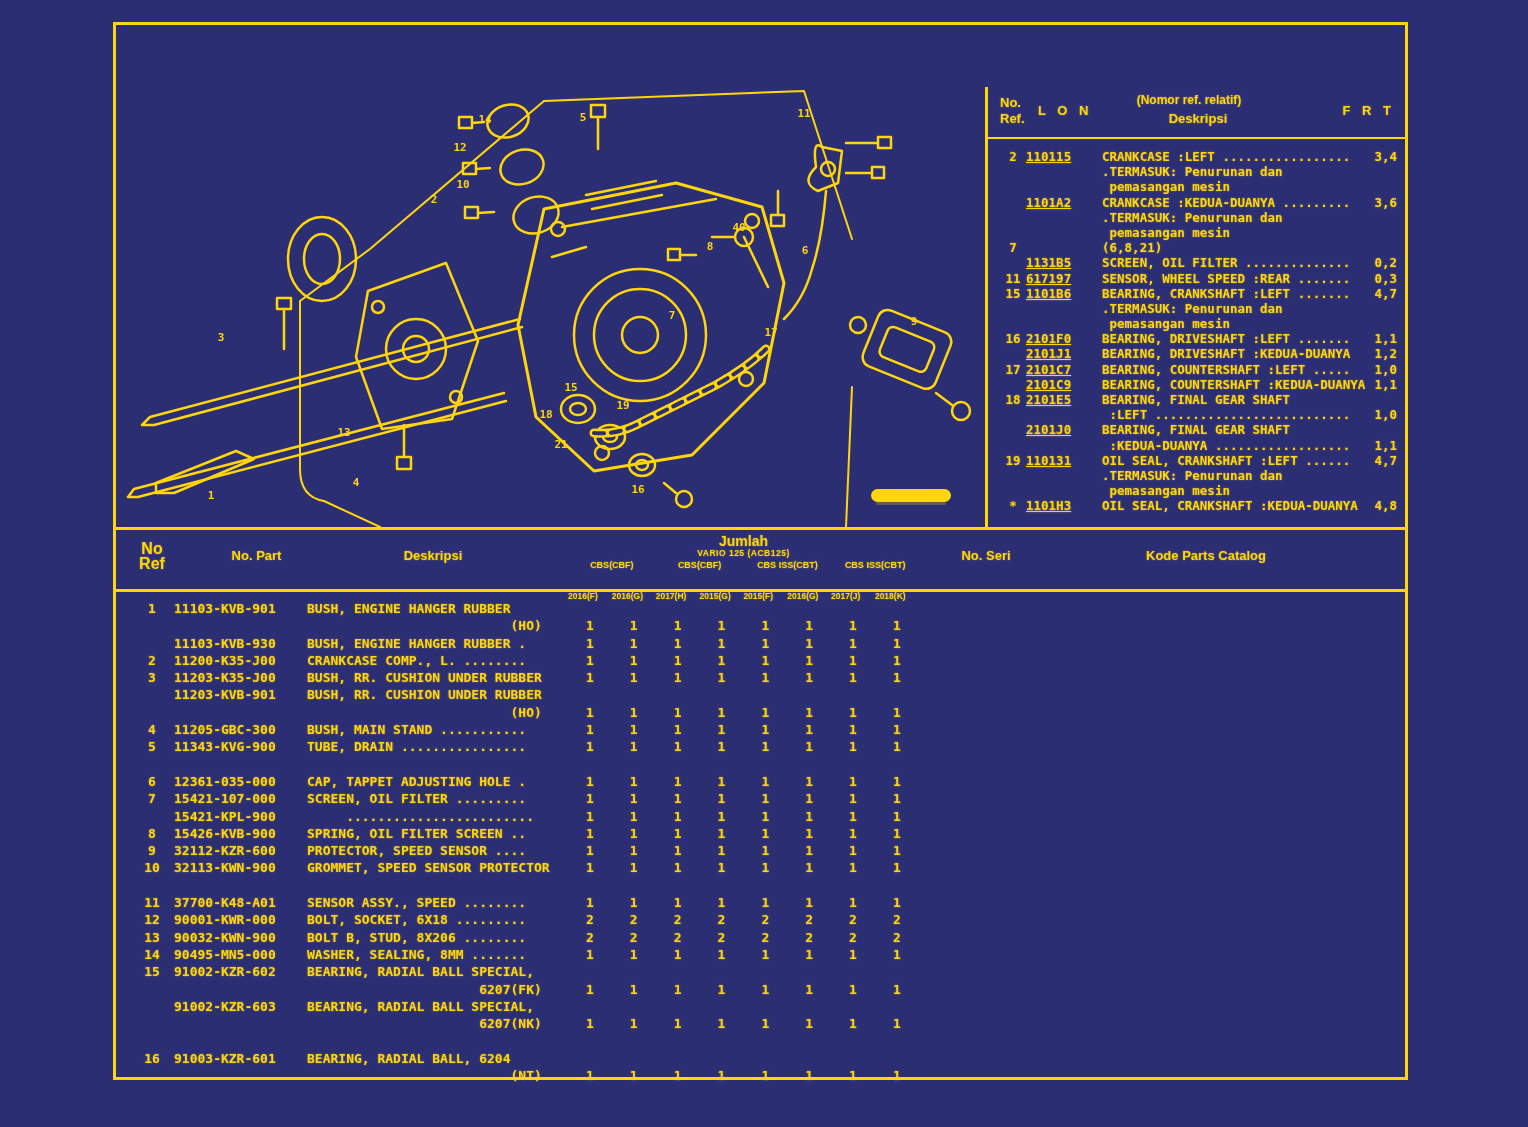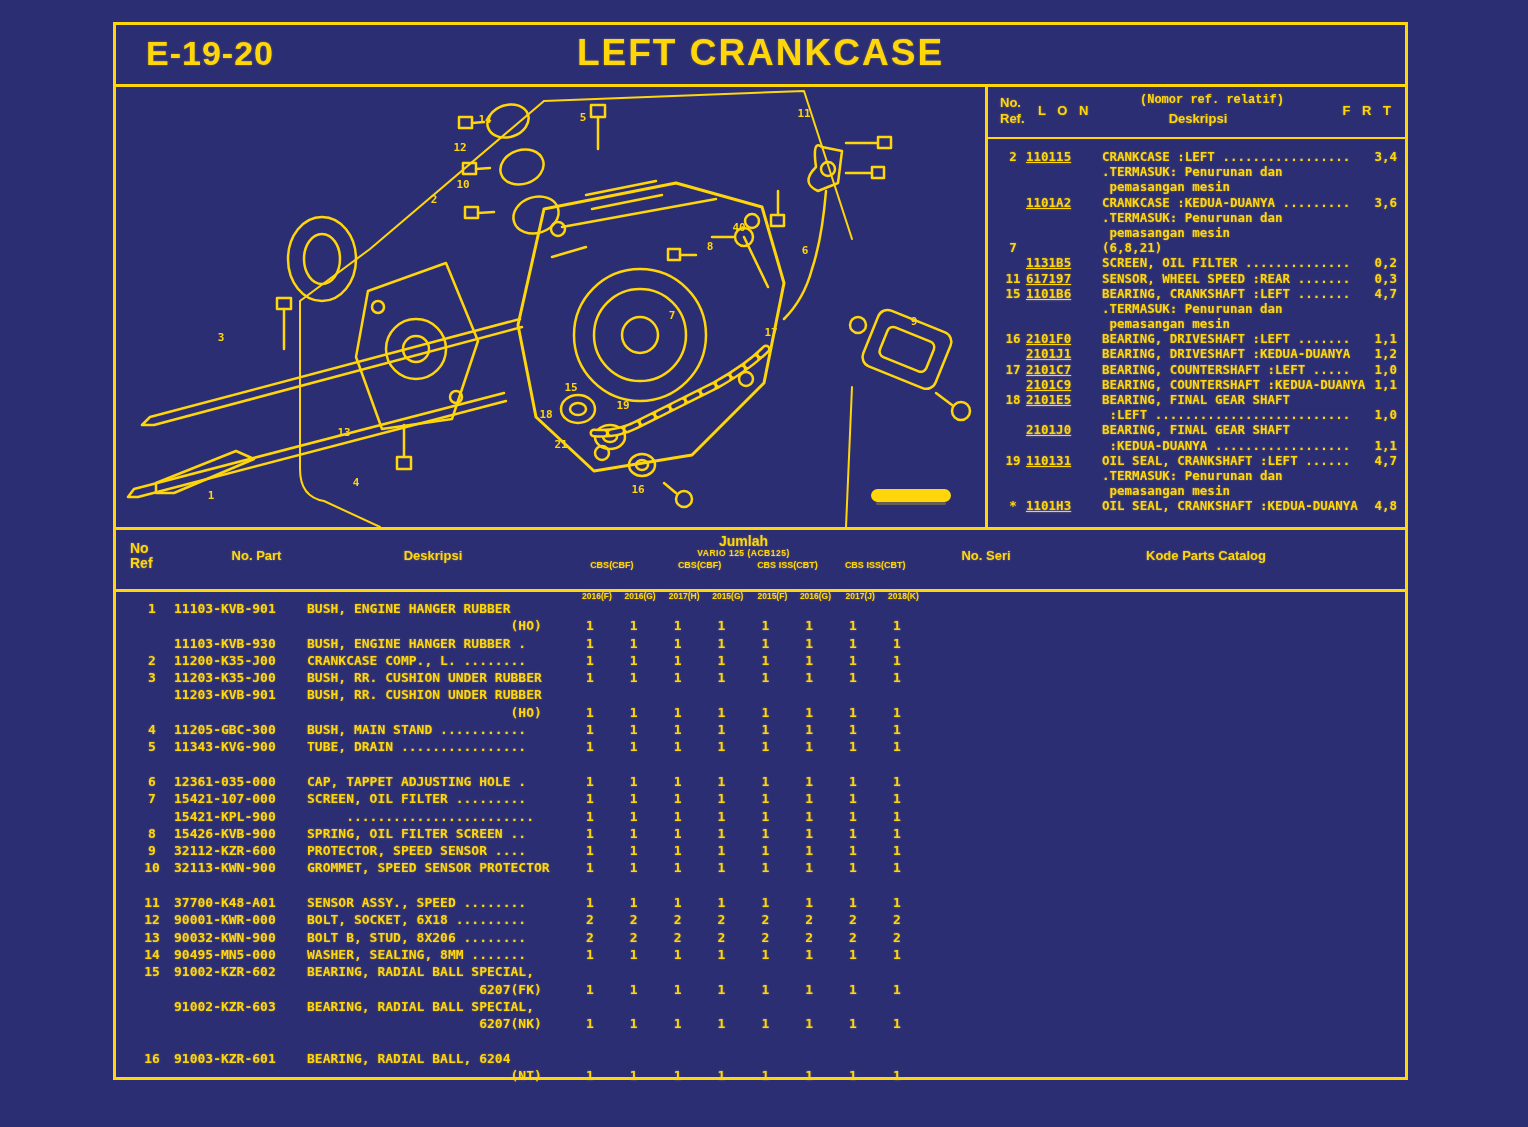--- a/index.html
+++ b/index.html
@@ -50,66 +50,62 @@
   .reftable{
     position:absolute;left:869px;top:0;width:417px;height:440px;
     border-left:3px solid var(--ink);
   }
   .rt-head{
     position:absolute;left:0;top:0;right:0;height:50px;border-bottom:2px solid var(--ink);
     font-family:"Liberation Sans",sans-serif;font-weight:bold;font-size:13px;
   }
   .rt-no{position:absolute;left:12px;top:8px;line-height:16px;}
   .rt-lon{position:absolute;left:50px;top:16px;letter-spacing:4px;}
-  .rt-nomor{position:absolute;left:119px;width:210px;top:6px;text-align:center;font-size:12px;font-family:Liberation Mono, monospace;}
+  .rt-nomor{position:absolute;left:96px;width:210px;top:6px;text-align:center;font-size:12px;}
   .rt-desk{position:absolute;left:105px;width:210px;top:24px;text-align:center;}
   .rt-frt{position:absolute;right:10px;top:16px;letter-spacing:4px;}
   #rt-lines{position:absolute;left:0;top:62px;right:0;}
   .rline{position:relative;height:15.2px;line-height:15.2px;font-size:12.5px;font-weight:bold;white-space:pre;}
   .rl-ref{position:absolute;left:6px;width:38px;text-align:center;}
   .rl-lon{position:absolute;left:38px;text-decoration:underline;}
   .rl-text{position:absolute;left:114px;}
   .rl-frt{position:absolute;right:8px;}
 
   
   .pt-head{
     position:absolute;left:0;top:505px;width:100%;height:59px;border-bottom:3px solid var(--ink);
     font-family:"Liberation Sans",sans-serif;font-weight:bold;
   }
-  .pth-no{position:absolute;left:14px;top:11px;width:44px;text-align:left;font-size:14px;line-height:15px;}
+  .pth-no{position:absolute;left:14px;top:11px;width:44px;text-align:center;font-size:16px;line-height:15px;}
   .pth-part{position:absolute;left:74px;width:133px;top:18px;text-align:center;font-size:13px;}
   .pth-desk{position:absolute;left:191px;width:252px;top:18px;text-align:center;font-size:13px;}
   .jumlah-block{position:absolute;left:452px;width:351px;top:3px;}
   .j-title{text-align:center;font-size:14px;}
   .j-sub{text-align:center;font-size:8.5px;letter-spacing:.5px;margin-top:-1px;}
   #j-groups{display:flex;border-bottom:1px solid var(--ink);padding-bottom:19px;margin-top:2px;}
   .j-group{width:87.75px;flex:none;text-align:center;font-size:9px;}
   #j-years{display:flex;margin-top:1px;}
-  .j-year{width:43.85px;flex:none;text-align:right;font-size:8.5px;}
+  .j-year{width:43.85px;flex:none;text-align:left;font-size:8.5px;}
   .pth-seri{position:absolute;left:810px;width:120px;top:18px;text-align:center;font-size:13px;}
   .pth-cat{position:absolute;left:960px;width:260px;top:18px;text-align:center;font-size:13px;}
 
   
   #pt-body{position:absolute;left:0;top:567px;width:100%;height:485px;overflow:hidden;padding-top:8px;}
   .pline{display:flex;height:17.3px;line-height:17.3px;font-size:13px;font-weight:bold;white-space:pre;}
   .pl-ref{width:44px;margin-left:14px;flex:none;text-align:center;}
   .pl-part{width:133px;flex:none;}
   .pl-desc{width:261px;flex:none;}
   .pl-qty{width:43.85px;flex:none;text-align:center;}
 </style>
 </head>
 <body>
 
 <div class="stage">
   <div class="frame">
 
-    <div class="titlebar glow">
-      <div class="code">E-19-20</div>
-      <div class="title">LEFT CRANKCASE</div>
-    </div>
 
     <div class="upper">
 
       <div class="diagram">
         <svg viewBox="0 0 869 440" width="869" height="440">
           <g fill="none" stroke="#FFD60A" stroke-width="2.5" stroke-linecap="round" stroke-linejoin="round">
 
             <path d="M428,14 L688,4 L736,152" stroke-width="2"></path>
             <path d="M428,14 L254,162 L184,214 L184,382 Q184,410 208,414 L264,440" stroke-width="2"></path>
             <path d="M736,300 L730,440" stroke-width="2"></path>

